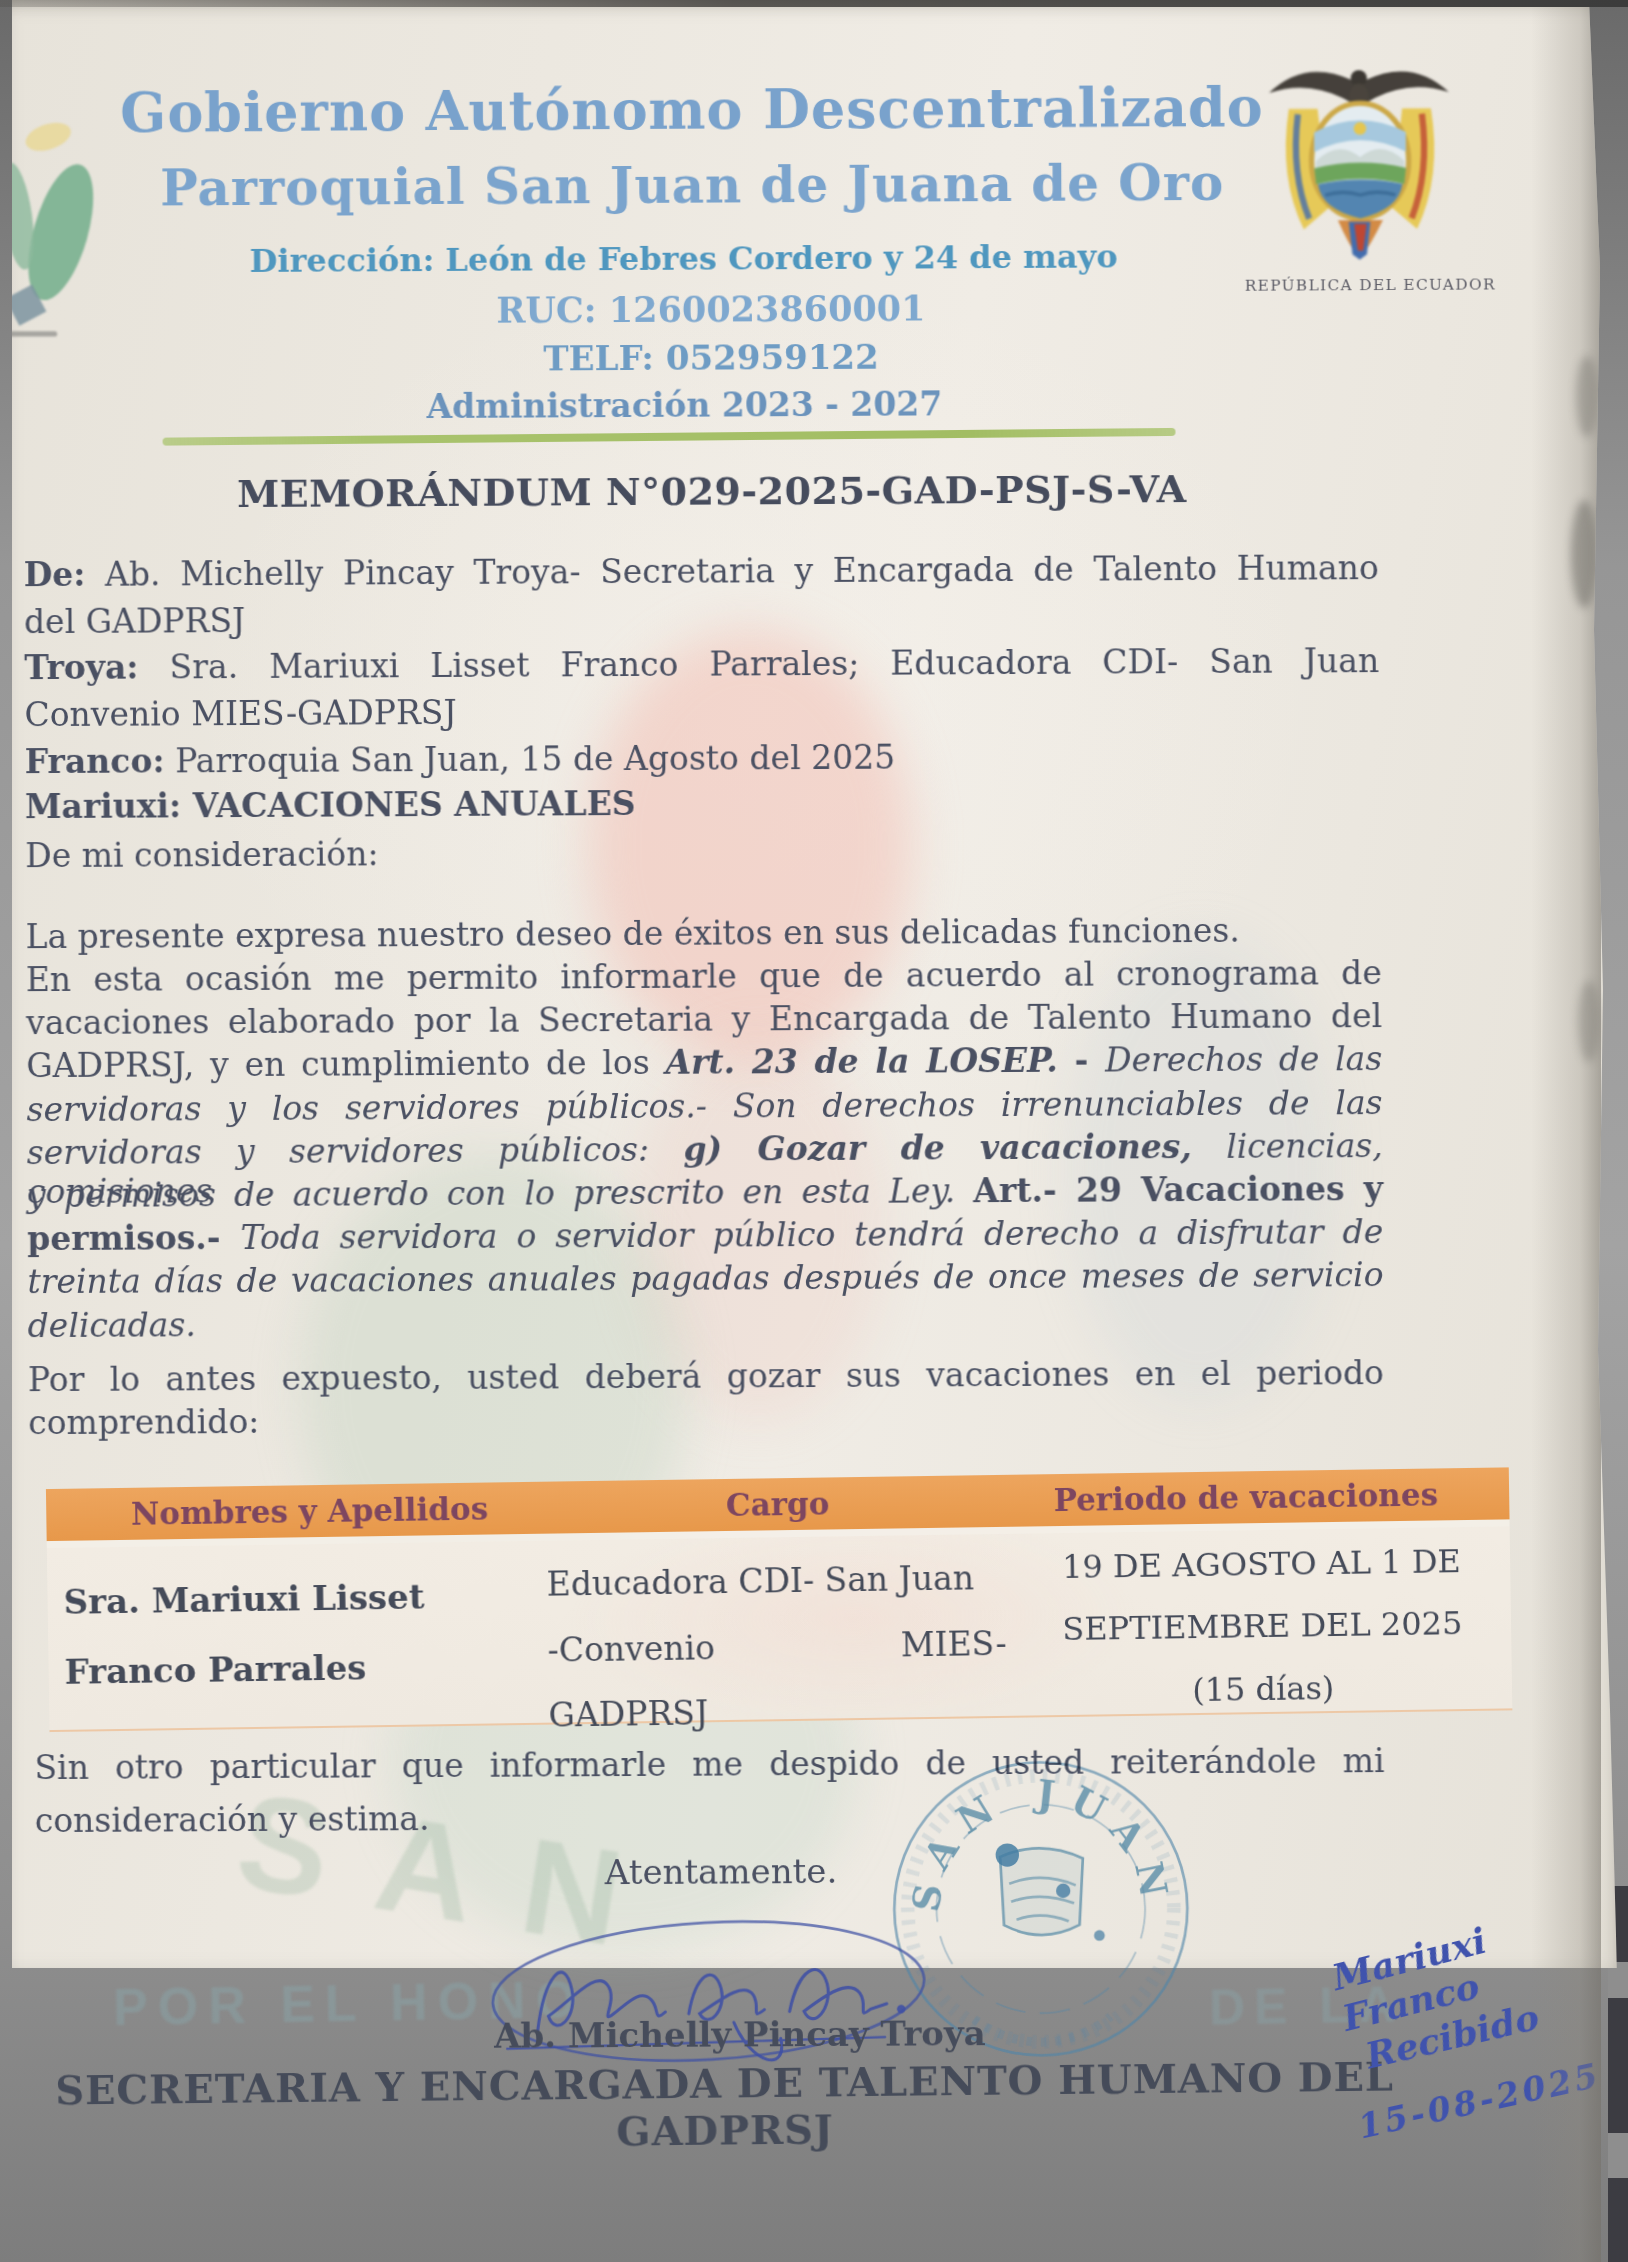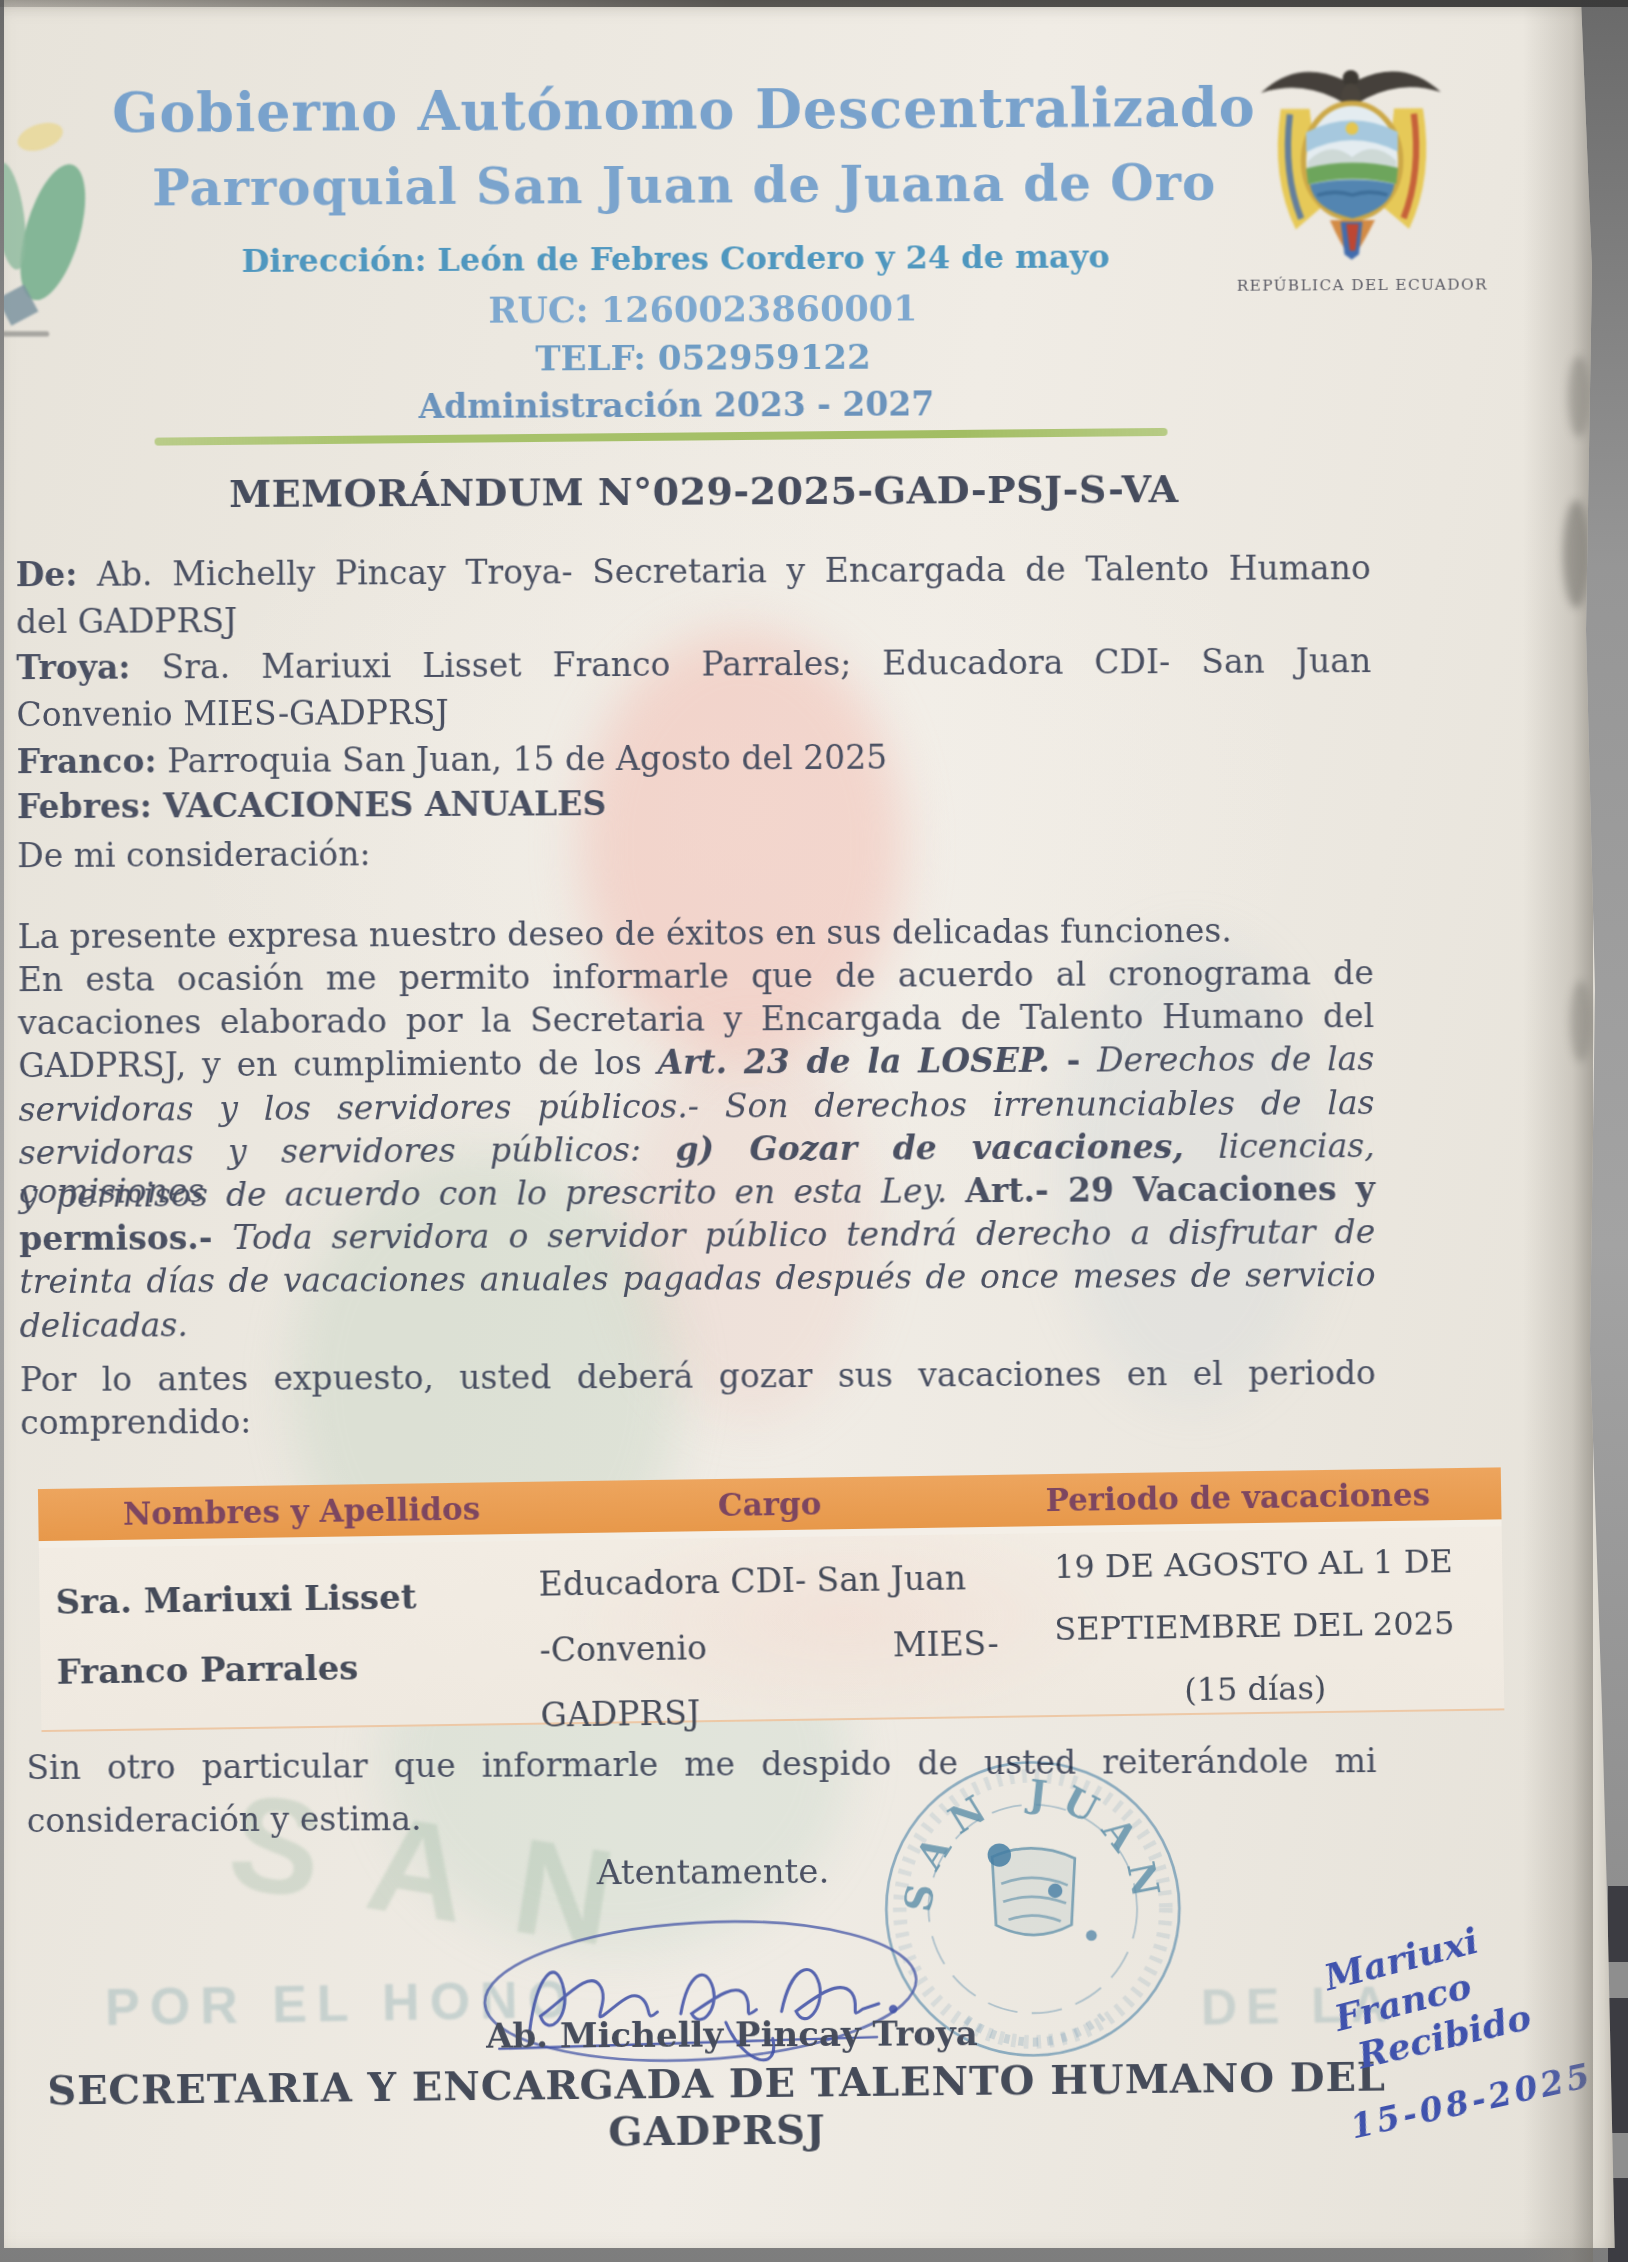--- a/index.html
+++ b/index.html
@@ -1,21 +1,21 @@
 <!DOCTYPE html>
 <html style="font-size:14.4px"><head>
 <meta charset="utf-8">
 <style>
   html,body{margin:0;padding:0;background:#555;}
   #photo{position:relative;width:1628px;height:2263px;overflow:hidden;
          background:linear-gradient(180deg,#6a6a6a,#969696 25%,#a3a3a3 55%,#8e8e8e 85%,#7d7d7d);
          font-family:"DejaVu Serif","Liberation Serif",serif;}
   .abs{position:absolute;}
   
-  #paper{position:absolute;left:4px;top:0;width:1613px;height:2248px;
+  #paper{position:absolute;left:12px;top:0;width:1613px;height:1968px;
     background:
       radial-gradient(ellipse 810px 630px at 46% 36%, rgba(246,242,236,.55), rgba(246,242,236,0) 70%),
       linear-gradient(100deg,#e7e3da 0%,#ece8e0 28%,#f0ece5 52%,#ebe7df 76%,#e5e1d8 100%);
     clip-path:polygon(0 0,1577px 0,1588px 270px,1582px 630px,1591px 990px,1586px 1350px,1598px 1710px,1604px 1935px,1611px 2263px,0 2263px);
     box-shadow:inset -18px 0 23.4px -12.6px rgba(115,110,100,.5), inset 0 12.6px 20px -12.6px rgba(100,95,88,.55);}
   #topEdge{left:0;top:0;width:1628px;height:7.2px;background:linear-gradient(90deg,rgba(70,68,64,.25),rgba(58,56,54,.8) 45%,#3c3c3c);}
   .bgBlock{left:1608px;width:20px;background:#3c3c42;}
   .bgBlockLight{left:1608px;width:20px;background:#8e8e8e;}
   #edgeShade{left:1519px;top:0;width:70px;height:2263px;
      background:linear-gradient(90deg,rgba(150,145,135,0),rgba(140,135,125,.30) 70%,rgba(116,112,104,.55));}
@@ -117,21 +117,21 @@
       </div>
       <div class="abs metaLine soft" style="top:598px;">del GADPRSJ</div>
       <div class="abs metaLine just soft" style="top:644px;">
         <span class="bd">Troya:</span><span> Sra. Mariuxi Lisset Franco Parrales; Educadora CDI- San Juan</span>
       </div>
       <div class="abs metaLine soft" style="top:691px;">Convenio MIES-GADPRSJ</div>
       <div class="abs metaLine soft" style="top:738px;">
         <span class="bd">Franco:</span><span> Parroquia San Juan, 15 de Agosto del 2025</span>
       </div>
       <div class="abs metaLine soft" style="top:783px;">
-        <span class="bd">Febres:</span><span class="bd"> VACACIONES ANUALES</span>
+        <span class="bd">Mariuxi:</span><span class="bd"> VACACIONES ANUALES</span>
       </div>
       <div class="abs metaLine soft" style="top:832px;">De mi consideración:</div>
 
       <div id="body-lines">
           <div class="bline" style="top: 913px;"><span class="">La presente expresa nuestro deseo de éxitos en sus delicadas funciones.</span></div>
           <div class="bline just" style="top: 956px;"><span class="">En esta ocasión me permito informarle que de acuerdo al cronograma de</span></div>
           <div class="bline just" style="top: 999px;"><span class="">vacaciones elaborado por la Secretaria y Encargada de Talento Humano del</span></div>
           <div class="bline just" style="top: 1042px;"><span class="">GADPRSJ, y en cumplimiento de los </span><span class="bd it">Art. 23 de la LOSEP.</span><span class="bd"> - </span><span class="it">Derechos de las</span></div>
           <div class="bline just" style="top: 1086px;"><span class="it">servidoras y los servidores públicos.- Son derechos irrenunciables de las</span></div>
           <div class="bline just" style="top: 1129px;"><span class="it">servidoras y servidores públicos: </span><span class="bd it">g) Gozar de vacaciones,</span><span class="it"> licencias, comisiones</span></div>

